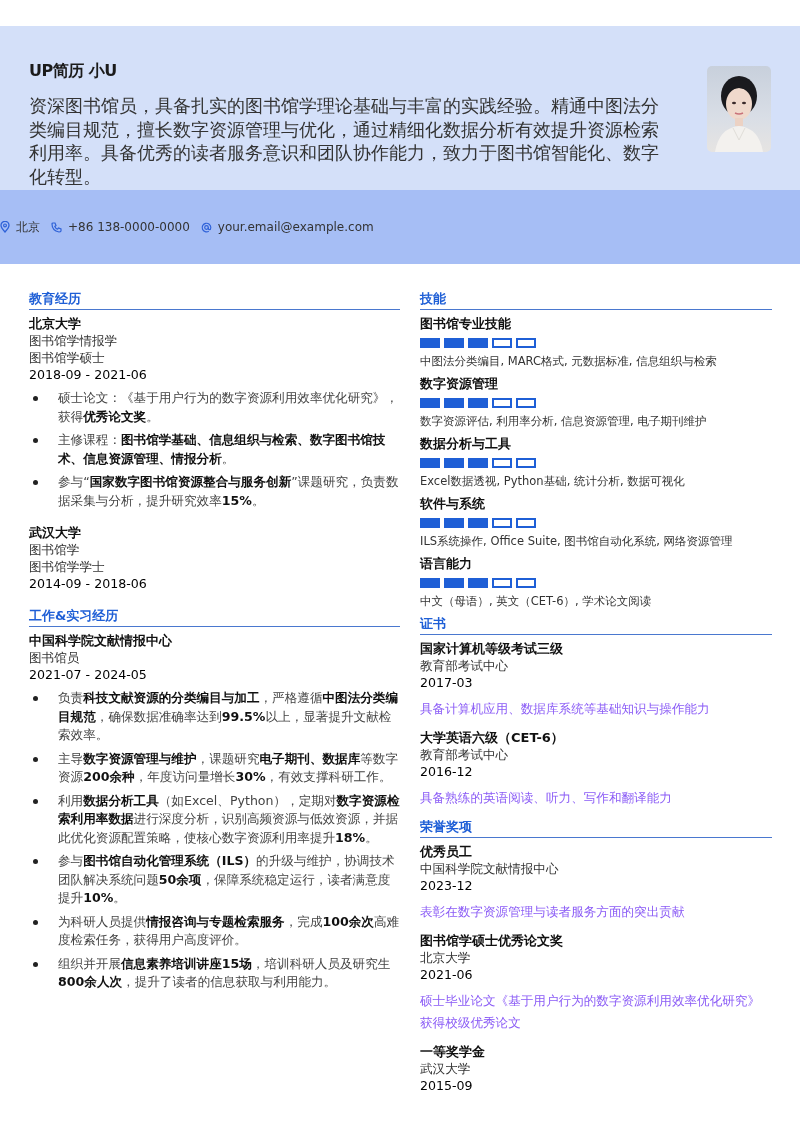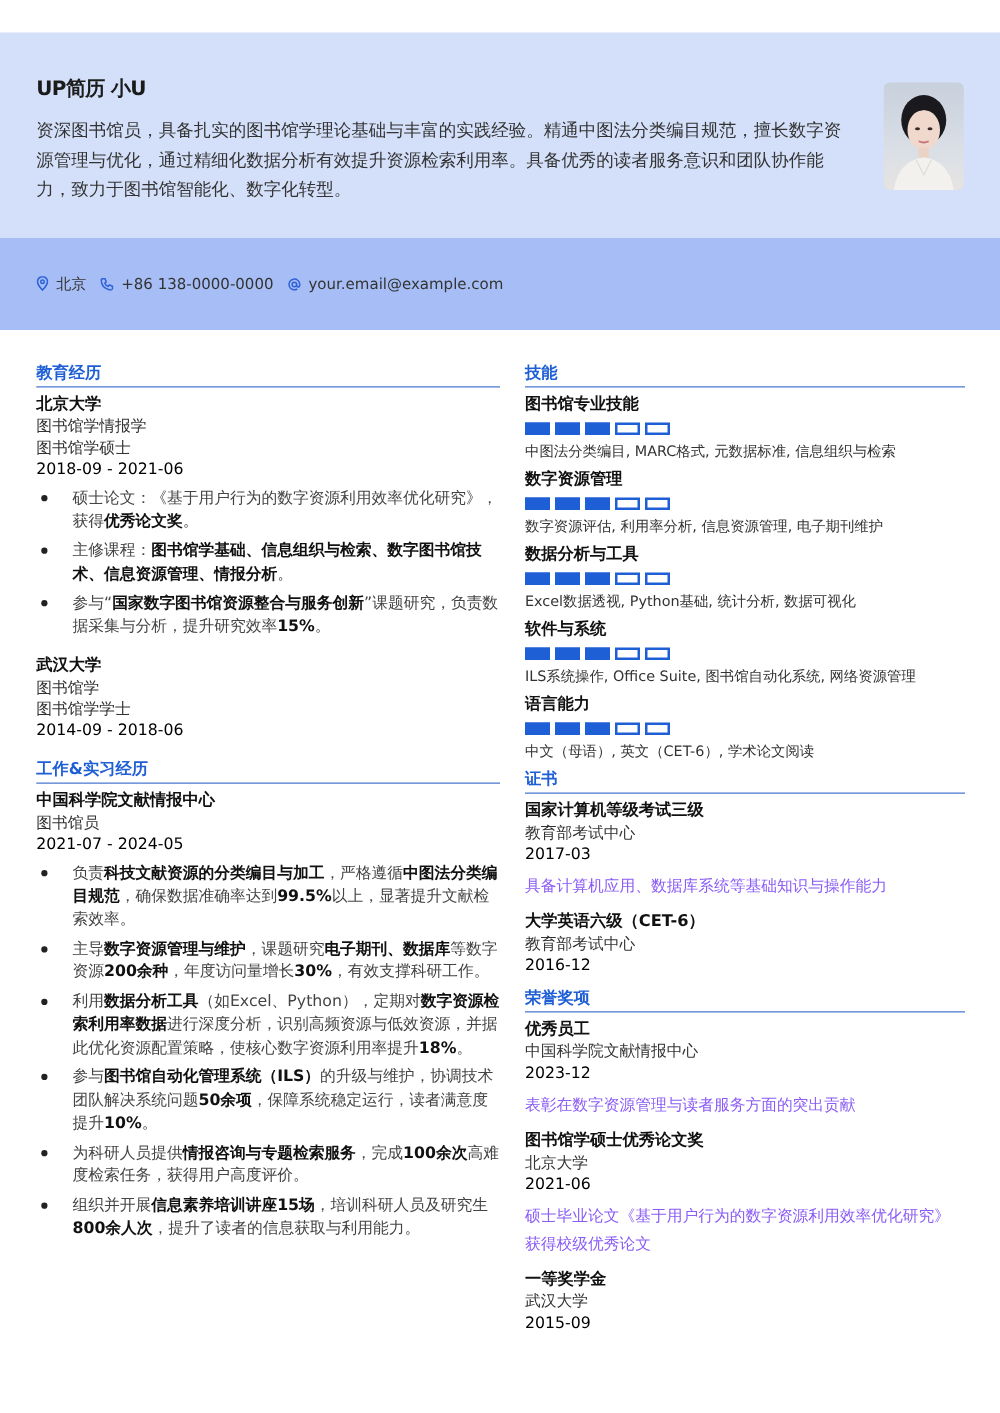--- a/index.html
+++ b/index.html
@@ -2,24 +2,24 @@
 <html><head>
 <meta charset="utf-8">
 <style>
   * { box-sizing: border-box; margin: 0; padding: 0; }
   html, body { width: 800px; height: 1130px; overflow: hidden; background: #ffffff; }
   body { font-family: "DejaVu Sans", "Liberation Sans", sans-serif; color: #222; position: relative; }
 
   .top-gap { height: 26px; background: #ffffff; }
   .header { background: #d4e0f9; height: 164px; position: relative; padding: 30px 130px 0 29px; }
   .name { font-size: 16px; font-weight: bold; color: #1b1b1b; line-height: 30px; letter-spacing: -0.5px; }
-  .summary { margin-top: 8px; font-size: 14px; line-height: 23.5px; color: #333; width: 645px; }
+  .summary { margin-top: 8px; font-size: 18px; line-height: 23.5px; color: #333; width: 645px; }
   .photo { position: absolute; left: 707px; top: 40px; width: 64px; height: 86px; border-radius: 5px; overflow: hidden; background: linear-gradient(180deg, #c8d0dc 0%, #d9dee6 60%, #e6e4e2 100%); }
 
-  .contact-bar { background: #a6bef5; height: 74px; display: flex; align-items: center; padding-left: 29px; font-size: 12px; color: #333; }
+  .contact-bar { background: #a6bef5; height: 74px; display: flex; align-items: center; font-size: 12px; color: #333; }
   .contact-item { display: flex; align-items: center; margin-right: 11px; }
   .contact-item svg { margin-right: 6px; }
 
   .columns { position: absolute; top: 290px; left: 0; width: 800px; }
   .col-left { position: absolute; left: 29px; width: 371px; }
   .col-right { position: absolute; left: 420px; width: 352px; }
 
   .section-title { font-size: 13px; font-weight: bold; color: #1f5fd6; border-bottom: 1.5px solid #4a78cf; padding-bottom: 2px; line-height: 17px; margin-bottom: 5px; }
 
   .entry-title { font-size: 13px; font-weight: bold; color: #111; line-height: 17px; }
@@ -202,20 +202,21 @@
           <div class="cert">
             <div class="entry-title">国家计算机等级考试三级</div>
             <div class="entry-sub">教育部考试中心</div>
             <div class="entry-date">2017-03</div>
             <div class="cert-desc">具备计算机应用、数据库系统等基础知识与操作能力</div>
           </div>
           <div class="cert">
             <div class="entry-title">大学英语六级（CET-6）</div>
             <div class="entry-sub">教育部考试中心</div>
             <div class="entry-date">2016-12</div>
+            <div class="cert-desc">具备熟练的英语阅读、听力、写作和翻译能力</div>
           </div>
         </div>
     </section>
     <section style="margin-top:2px;">
       <h2 class="section-title">荣誉奖项</h2>
       <div id="award-list">
           <div class="award">
             <div class="entry-title">优秀员工</div>
             <div class="entry-sub">中国科学院文献情报中心</div>
             <div class="entry-date">2023-12</div>

